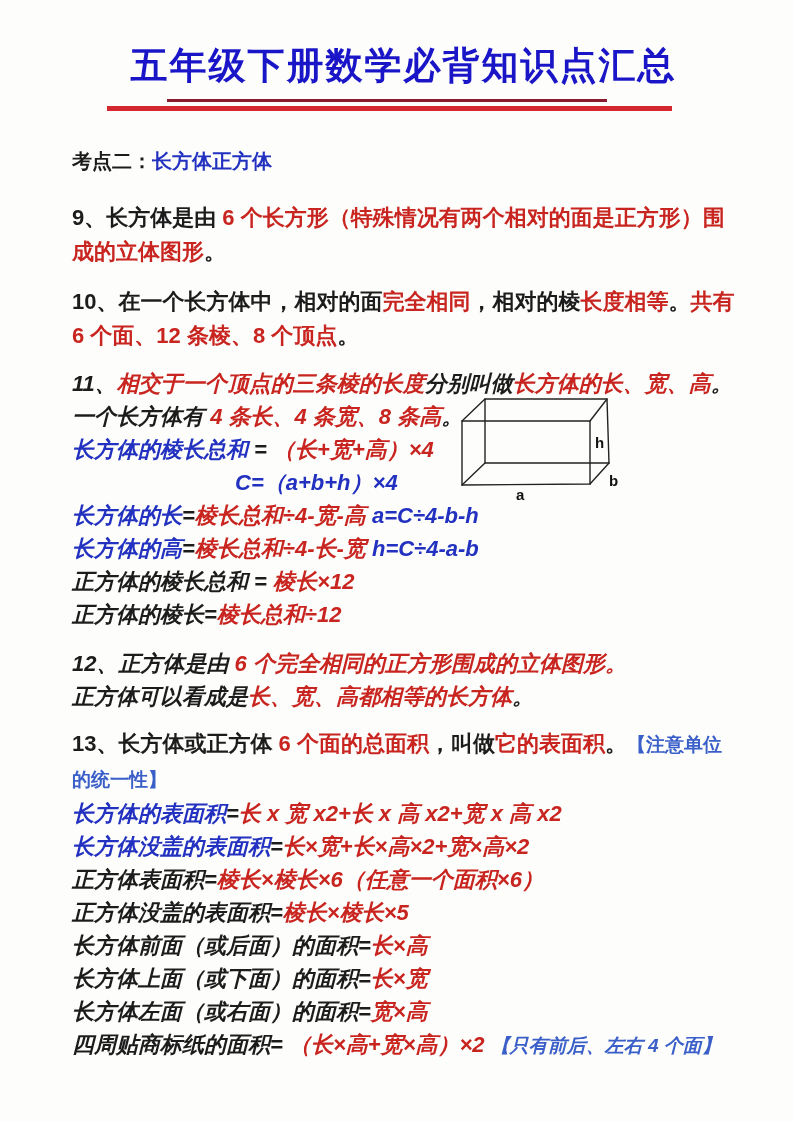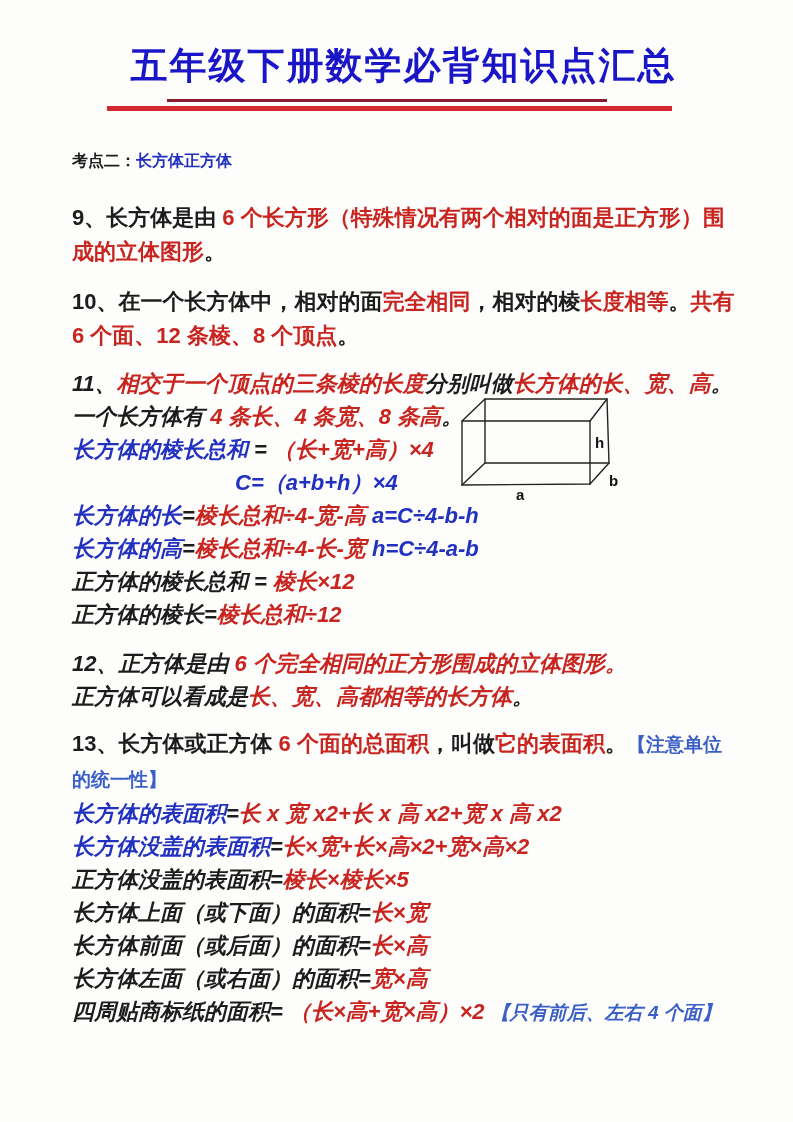--- a/index.html
+++ b/index.html
@@ -21,21 +21,21 @@
   }
   .underline-wrap{margin-top:9px; height:16px; position:relative;}
   .ul-dark{
     position:absolute; top:0; left:95px; width:440px; height:3px;
     background:var(--ul-dark);
   }
   .ul-bright{
     position:absolute; top:7px; left:35px; width:565px; height:5px;
     background:var(--ul-bright);
   }
-  .section-heading{margin-top:30px; font-size:16px; line-height:32px;}
+  .section-heading{margin-top:30px; font-size:20px; line-height:32px;}
   .para{font-size:22px; line-height:34px;}
   .line{font-size:22px; line-height:33px; white-space:nowrap;font-style:italic;}
   .m-item{margin-top:16px;}
   .item11{position:relative; margin-top:14px;}
   .indent-c{padding-left:163px;}
   .c-k{color:var(--k);}
   .c-r{color:var(--r);}
   .c-b{color:var(--b);}
   .c-a{color:var(--a); font-size:19px;}
   .diagram{
@@ -97,20 +97,21 @@
   <div class="m-item" style="">
     <div class="line"><span class="c-k">12、正方体是由 </span><span class="c-r">6 个完全相同的正方形围成的立体图形。</span></div>
     <div class="line"><span class="c-k">正方体可以看成是</span><span class="c-r">长、宽、高都相等的长方体</span><span class="c-k">。</span></div>
   </div>
 
   <div class="para" style="margin-top:14px;"><span class="c-k">13、长方体或正方体 </span><span class="c-r">6 个面的总面积</span><span class="c-k">，叫做</span><span class="c-r">它的表面积</span><span class="c-k">。</span><span class="c-a">【注意单位的统一性】</span></div>
 
   <div>
     <div class="line"><span class="c-b">长方体的表面积</span><span class="c-k">=</span><span class="c-r">长 x 宽 x2+长 x 高 x2+宽 x 高 x2</span></div>
     <div class="line"><span class="c-b">长方体没盖的表面积</span><span class="c-k">=</span><span class="c-r">长×宽+长×高×2+宽×高×2</span></div>
+    <div class="line"><span class="c-k">正方体表面积=</span><span class="c-r">棱长×棱长×6（任意一个面积×6）</span></div>
     <div class="line"><span class="c-k">正方体没盖的表面积=</span><span class="c-r">棱长×棱长×5</span></div>
+    <div class="line"><span class="c-k">长方体前面（或后面）的面积=</span><span class="c-r">长×高</span></div>
     <div class="line"><span class="c-k">长方体上面（或下面）的面积=</span><span class="c-r">长×宽</span></div>
-    <div class="line"><span class="c-k">长方体前面（或后面）的面积=</span><span class="c-r">长×高</span></div>
     <div class="line"><span class="c-k">长方体左面（或右面）的面积=</span><span class="c-r">宽×高</span></div>
     <div class="line"><span class="c-k">四周贴商标纸的面积= </span><span class="c-r">（长×高+宽×高）×2 </span><span class="c-a">【只有前后、左右 4 个面】</span></div>
   </div>
 
 </div>
 
 </body></html>

